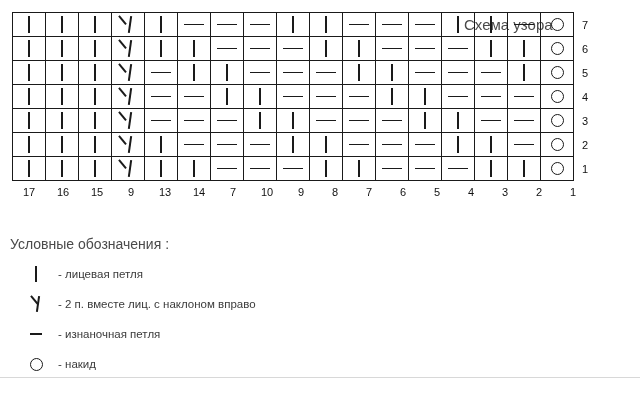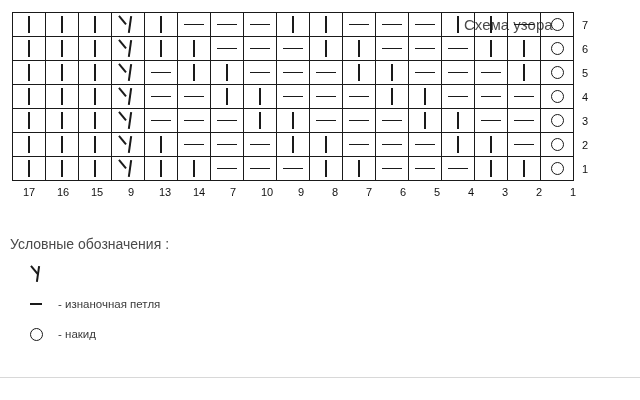--- a/index.html
+++ b/index.html
@@ -583,22 +583,29 @@
     <div class="collab">4</div>
     <div class="collab">3</div>
     <div class="collab">2</div>
     <div class="collab">1</div>
   </div>
 
 <div id="legend-title">Условные обозначения :</div>
 <div id="legend">
     <div class="legend-row">
       <div class="legend-sym">
+        <span class="sym sym-knit"></span>
+      </div>
+      <div class="legend-text">- лицевая петля</div>
+    </div>
+    <div class="legend-row">
+      <div class="legend-sym">
         <span class="sym sym-k2tog"></span>
       </div>
+      <div class="legend-text">- 2 п. вместе лиц. с наклоном вправо</div>
     </div>
     <div class="legend-row">
       <div class="legend-sym">
         <span class="sym sym-purl"></span>
       </div>
       <div class="legend-text">- изнаночная петля</div>
     </div>
     <div class="legend-row">
       <div class="legend-sym">
         <span class="sym sym-yo"></span>

